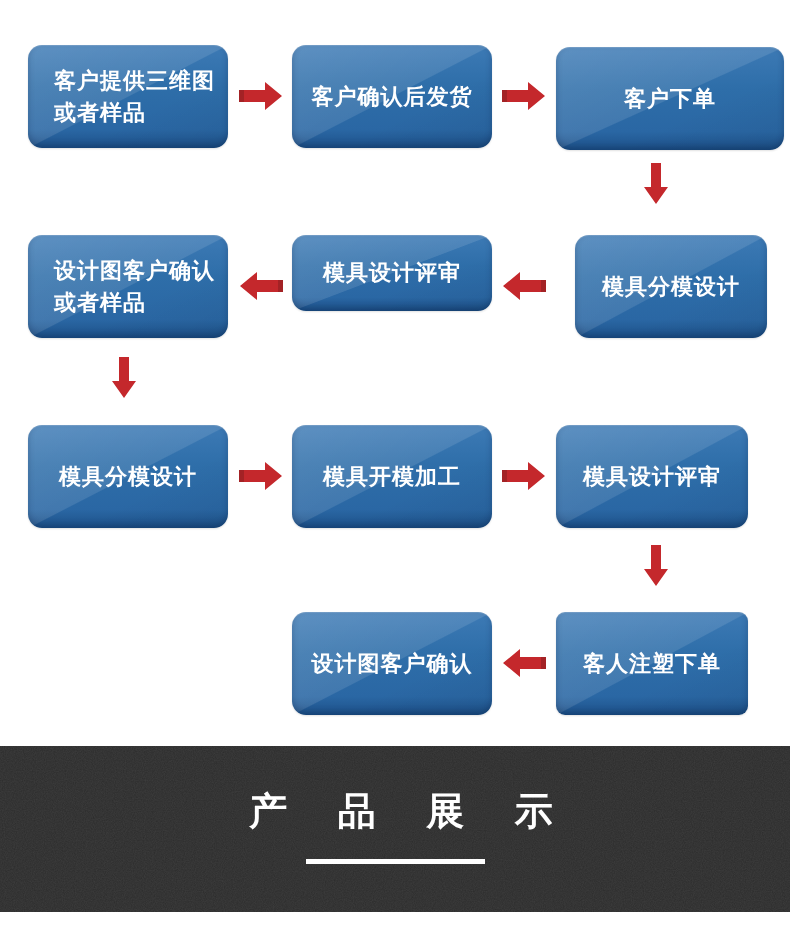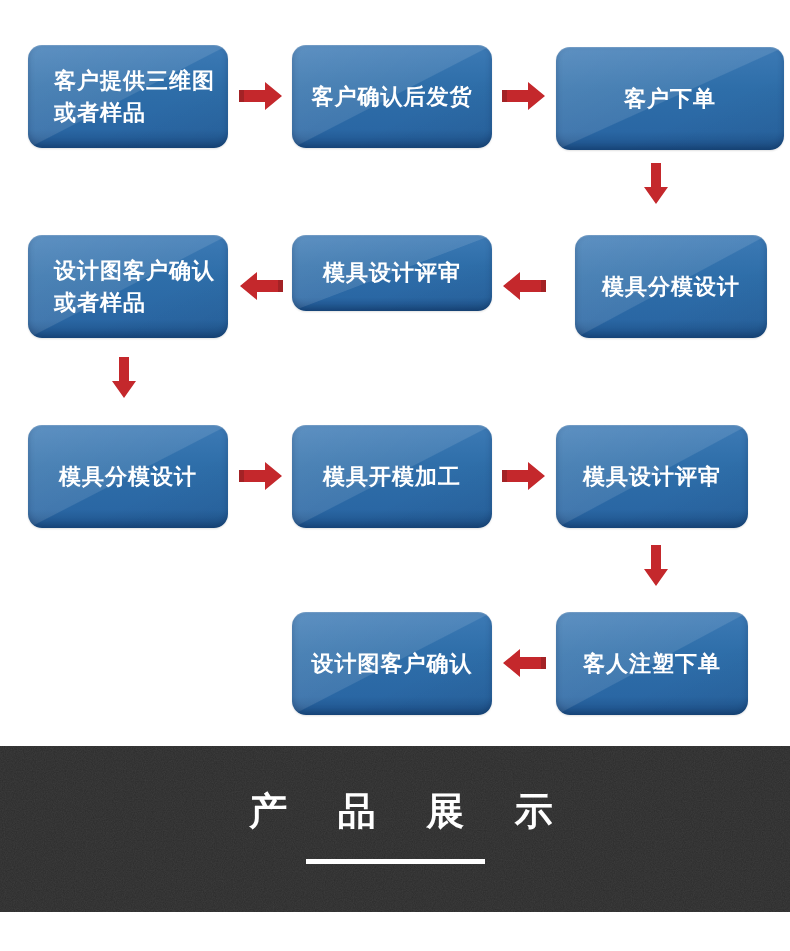--- a/index.html
+++ b/index.html
@@ -186,21 +186,21 @@
       <span>模具设计评审</span>
     </div>
   </div>
 
   <div class="arrow" style="left:643px;top:545px;">
     <svg width="26" height="42" viewBox="0 0 26 42">
       <polygon points="8,0 18,0 18,24 25,24 13,41 1,24 8,24" fill="#c4282c"></polygon>
     </svg>
   </div>
 
-  <div class="flow-box" style="left:556px;top:612px;width:192px;height:103px;">
+  <div class="flow-box" style="left:556px;top:612px;width:192px;height:103px;border-radius:9px;">
     <div class="box-label">
       <span>客人注塑下单</span>
     </div>
   </div>
 
   <div class="arrow" style="left:502px;top:648px;">
     <svg width="44" height="30" viewBox="0 0 44 30">
       <polygon points="44,9 18,9 18,1 1,15 18,29 18,21 44,21" fill="#c4282c"></polygon>
       <polygon points="44,9 39,9 39,21 44,21" fill="#a32225"></polygon>
     </svg>

